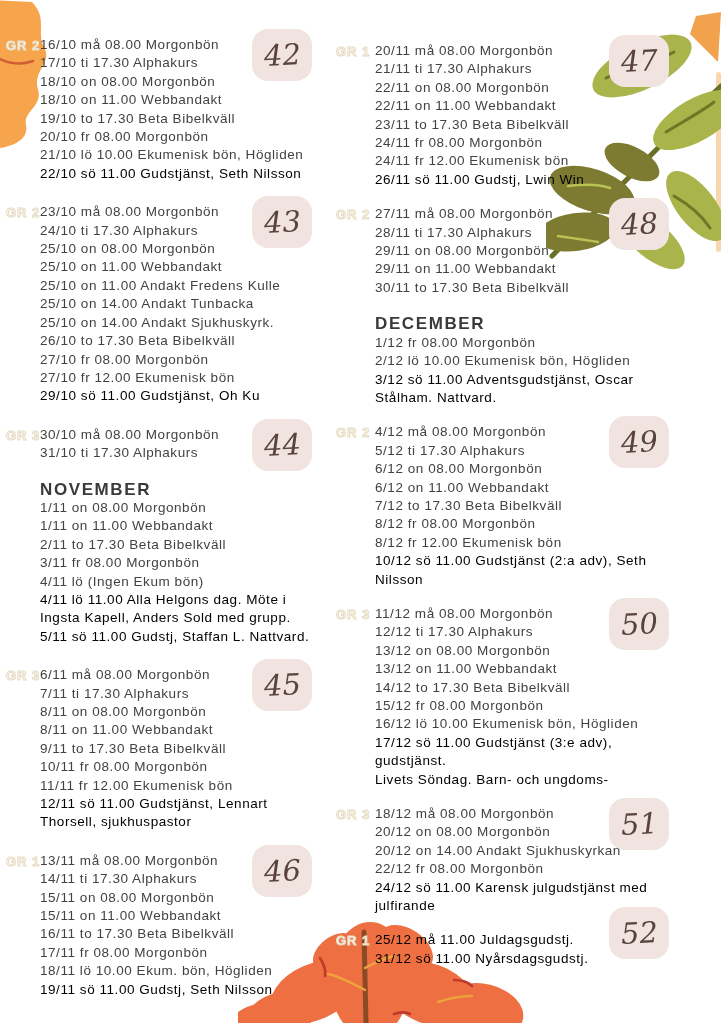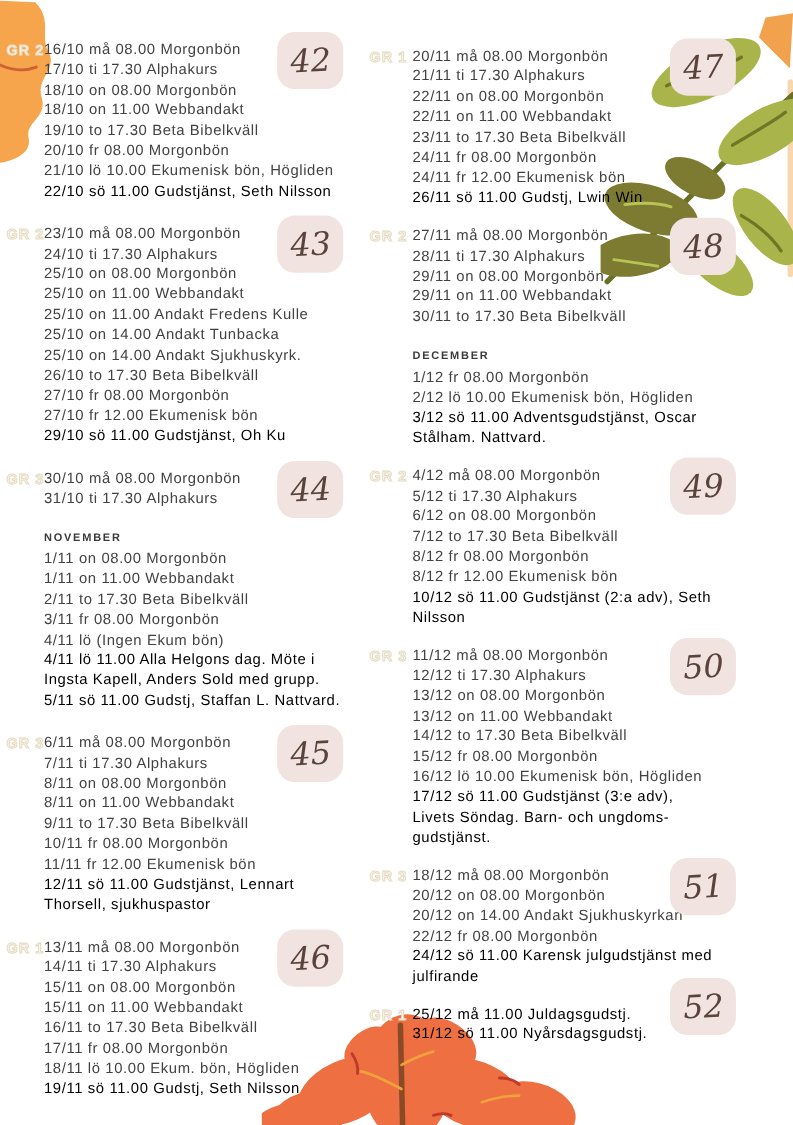--- a/index.html
+++ b/index.html
@@ -7,21 +7,21 @@
         font-family:"Liberation Sans",sans-serif;}
   .deco{position:absolute;pointer-events:none;}
   .col{position:absolute;}
   .col-left{left:40px;top:36px;width:312px;}
   .col-right{left:375px;top:42px;width:336px;}
   .week-block{position:relative;}
   .col-left  .week-block{margin-bottom:20px;}
   .col-right .week-block{margin-bottom:16px;}
   .line{font-size:13.5px;line-height:18.4px;color:#424242;letter-spacing:0.55px;white-space:nowrap;}
   .line.red{color:#000000;}
-  .line.header{font-weight:bold;font-size:10px;letter-spacing:1.6px;color:#3a3a3a;margin-top:18px;}
+  .line.header{font-weight:bold;font-size:17px;letter-spacing:1.6px;color:#3a3a3a;margin-top:18px;}
   .group-label{position:absolute;top:2px;font-weight:bold;font-size:13px;letter-spacing:1px;
         color:#fdfaf2;-webkit-text-stroke:1px #e6dcc3;white-space:nowrap;text-align:right;}
   .col-left  .group-label{left:-34px;}
   .col-right .group-label{left:-39px;}
   .badge{position:absolute;top:-7px;width:60px;height:52px;border-radius:16px;background:#f1e3df;
         display:flex;align-items:center;justify-content:center;}
   .col-left  .badge{left:212px;}
   .col-right .badge{left:234px;}
   .col-right .week-block:last-child .badge{top:-24px;}
   .badge-num{font-family:"DejaVu Serif",serif;font-style:italic;font-size:29px;color:#5a433d;
@@ -219,20 +219,21 @@
 
   <section class="week-block">
     <span class="group-label">GR 2</span>
     <div class="badge">
       <span class="badge-num">49</span>
     </div>
     <div class="lines">
           <div class="line">4/12 må 08.00 Morgonbön</div>
           <div class="line">5/12 ti 17.30 Alphakurs</div>
           <div class="line">6/12 on 08.00 Morgonbön</div>
+          <div class="line">6/12 on 11.00 Webbandakt</div>
           <div class="line">7/12 to 17.30 Beta Bibelkväll</div>
           <div class="line">8/12 fr 08.00 Morgonbön</div>
           <div class="line">8/12 fr 12.00 Ekumenisk bön</div>
           <div class="line red">10/12 sö 11.00 Gudstjänst (2:a adv), Seth</div>
           <div class="line red">Nilsson</div>
         </div>
   </section>
 
   <section class="week-block">
     <span class="group-label">GR 3</span>
@@ -241,22 +242,22 @@
     </div>
     <div class="lines">
           <div class="line">11/12 må 08.00 Morgonbön</div>
           <div class="line">12/12 ti 17.30 Alphakurs</div>
           <div class="line">13/12 on 08.00 Morgonbön</div>
           <div class="line">13/12 on 11.00 Webbandakt</div>
           <div class="line">14/12 to 17.30 Beta Bibelkväll</div>
           <div class="line">15/12 fr 08.00 Morgonbön</div>
           <div class="line">16/12 lö 10.00 Ekumenisk bön, Högliden</div>
           <div class="line red">17/12 sö 11.00 Gudstjänst (3:e adv),</div>
+          <div class="line red">gudstjänst.</div>
           <div class="line red">Livets Söndag. Barn- och ungdoms-</div>
-          <div class="line red">gudstjänst.</div>
         </div>
   </section>
 
   <section class="week-block">
     <span class="group-label">GR 3</span>
     <div class="badge">
       <span class="badge-num">51</span>
     </div>
     <div class="lines">
           <div class="line">18/12 må 08.00 Morgonbön</div>

